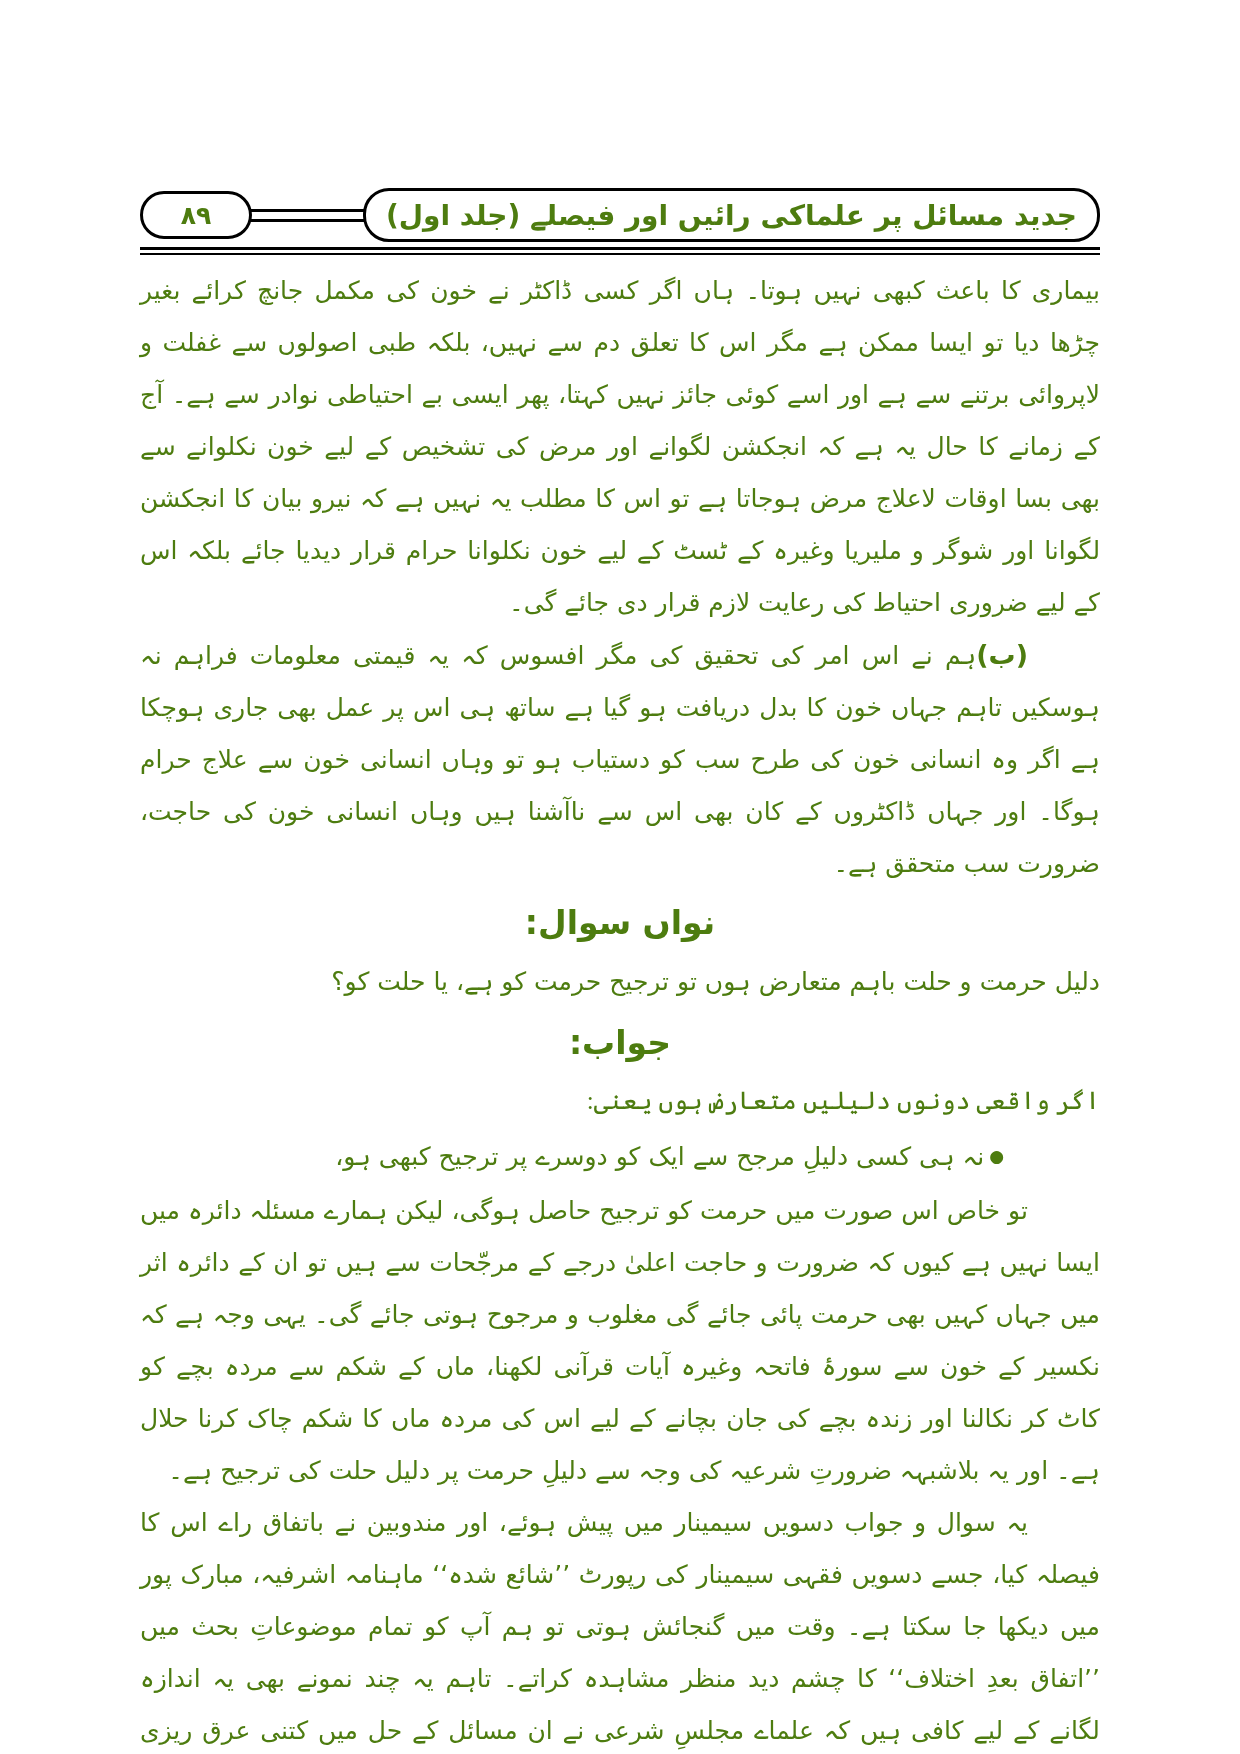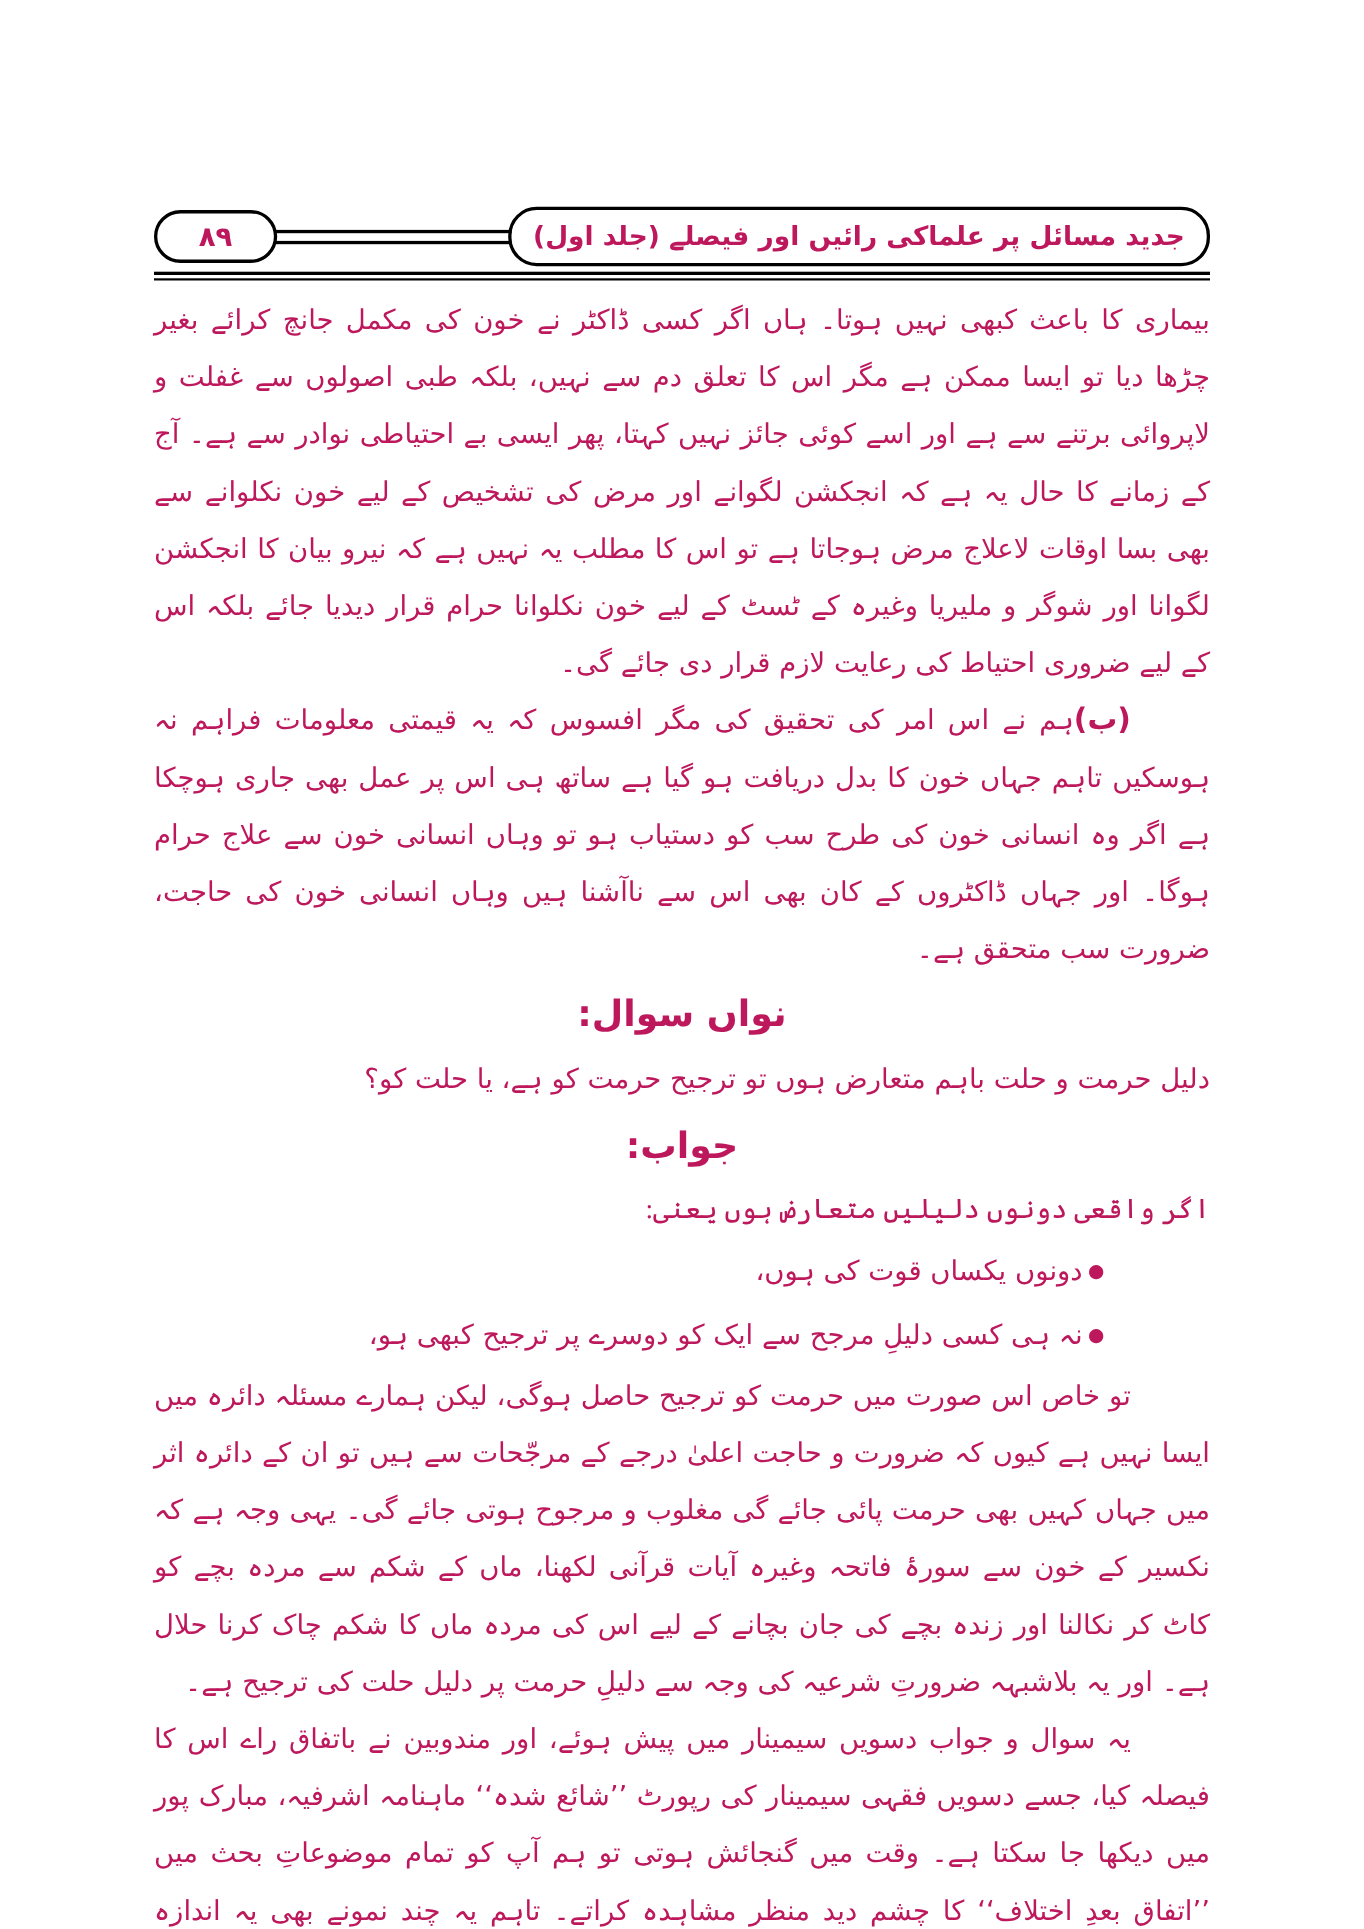--- a/index.html
+++ b/index.html
@@ -5,21 +5,21 @@
   html, body {
     margin: 0;
     padding: 0;
     background: #ffffff;
   }
   .page {
     position: relative;
     width: 1240px;
     height: 1754px;
     background: #ffffff;
-    color: #be185d;
+    color: #4d7c0f;
     font-family: "DejaVu Sans", sans-serif;
     overflow: hidden;
   }
   .content {
     position: absolute;
     top: 188px;
     left: 140px;
     width: 960px;
     direction: rtl;
   }
@@ -54,21 +54,21 @@
     flex: 0 0 auto;
     min-width: 330px;
     height: 48px;
     border: 3px solid #000;
     border-radius: 26px;
     padding: 0 20px;
     display: flex;
     align-items: center;
     justify-content: center;
     direction: rtl;
-    font-size: 24px;
+    font-size: 28px;
     font-weight: bold;
     white-space: nowrap;
   }
   .top-rule {
     margin-top: 5px;
     height: 3px;
     border-top: 3px solid #000;
     border-bottom: 2px solid #000;
   }
   
@@ -135,21 +135,20 @@
 
       <h2 class="section-heading">نواں سوال:</h2>
 
       <p class="question-line">دلیل حرمت و حلت باہم متعارض ہوں تو ترجیح حرمت کو ہے، یا حلت کو؟</p>
 
       <h2 class="section-heading">جواب:</h2>
 
       <p class="answer-intro">اگر واقعی دونوں دلیلیں متعارض ہوں یعنی:</p>
 
       <ul class="bullet-list">
-        <li><span class="bullet-dot">●</span><span>دونوں یکساں قوت کی ہوں،</span></li>
         <li><span class="bullet-dot">●</span><span>نہ ہی کسی دلیلِ مرجح سے ایک کو دوسرے پر ترجیح کبھی ہو،</span></li>
       </ul>
 
       <p class="para-indent">تو خاص اس صورت میں حرمت کو ترجیح حاصل ہوگی، لیکن ہمارے مسئلہ دائرہ میں ایسا نہیں ہے کیوں کہ ضرورت و حاجت اعلیٰ درجے کے مرجّحات سے ہیں تو ان کے دائرہ اثر میں جہاں کہیں بھی حرمت پائی جائے گی مغلوب و مرجوح ہوتی جائے گی۔ یہی وجہ ہے کہ نکسیر کے خون سے سورۂ فاتحہ وغیرہ آیات قرآنی لکھنا، ماں کے شکم سے مردہ بچے کو کاٹ کر نکالنا اور زندہ بچے کی جان بچانے کے لیے اس کی مردہ ماں کا شکم چاک کرنا حلال ہے۔ اور یہ بلاشبہہ ضرورتِ شرعیہ کی وجہ سے دلیلِ حرمت پر دلیل حلت کی ترجیح ہے۔</p>
 
       <p class="para-indent">یہ سوال و جواب دسویں سیمینار میں پیش ہوئے، اور مندوبین نے باتفاق راے اس کا فیصلہ کیا، جسے دسویں فقہی سیمینار کی رپورٹ ’’شائع شدہ‘‘ ماہنامہ اشرفیہ، مبارک پور میں دیکھا جا سکتا ہے۔ وقت میں گنجائش ہوتی تو ہم آپ کو تمام موضوعاتِ بحث میں ’’اتفاق بعدِ اختلاف‘‘ کا چشم دید منظر مشاہدہ کراتے۔ تاہم یہ چند نمونے بھی یہ اندازہ لگانے کے لیے کافی ہیں کہ علماے مجلسِ شرعی نے ان مسائل کے حل میں کتنی عرق ریزی اور جگر سوزی سے کام لیا ہے۔ خدائے پاک ان علماے کرام کو اپنے فضل خاص سے دارین میں بہتر جزا عطا فرمائے اور اہل سنت و جماعت کو ان کے امثال ہمیشہ عطا فرماے۔</p>
 
     </div>
   </div>
 </div>

